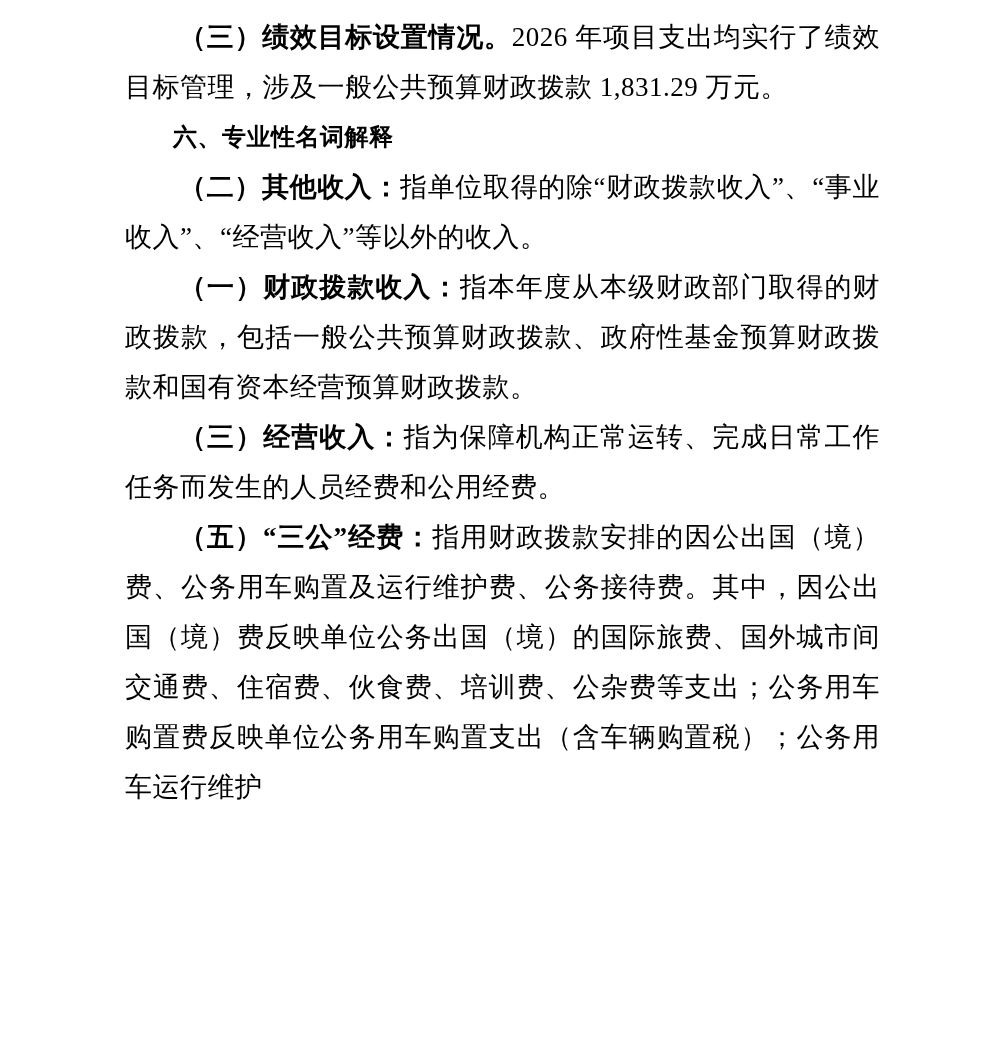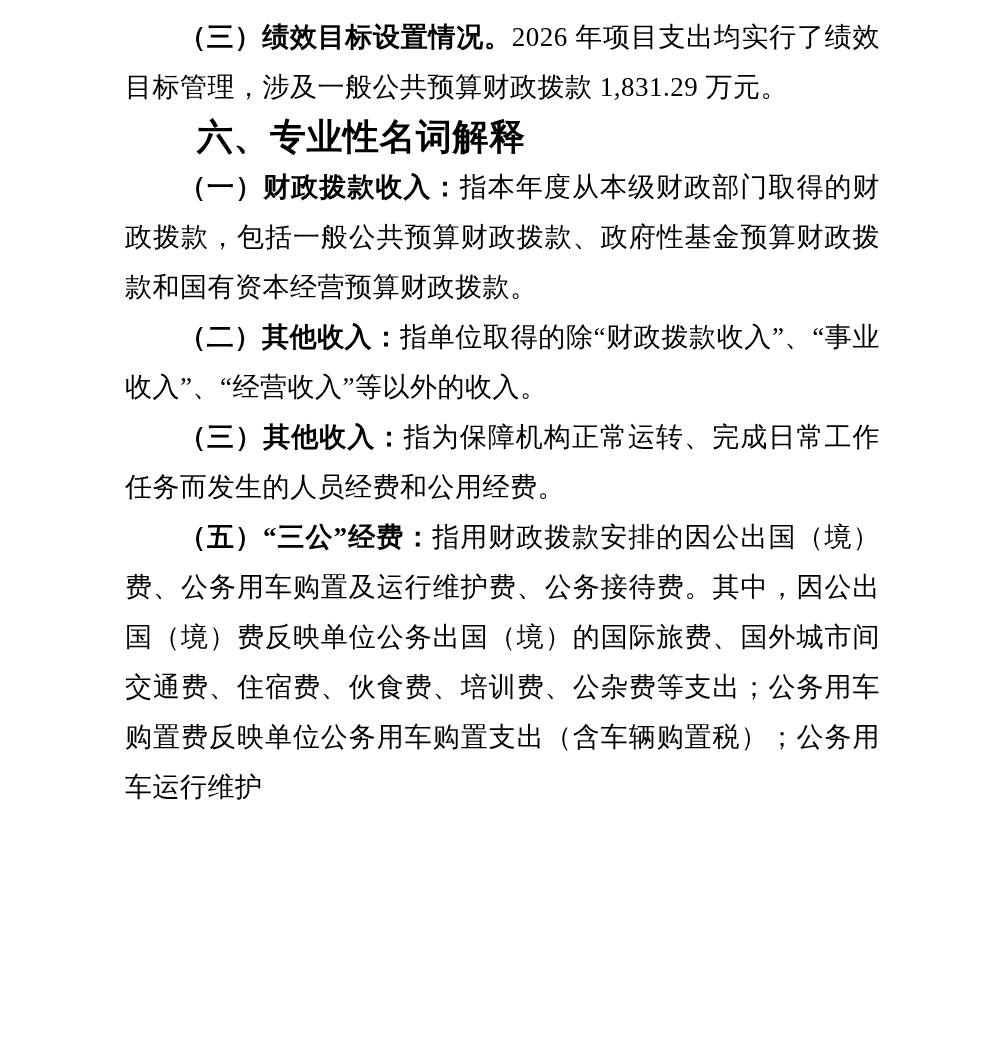--- a/index.html
+++ b/index.html
@@ -29,41 +29,41 @@
     text-justify: inter-ideograph;
     text-indent: 2em;
     letter-spacing: 0.5px;
     color: #000000;
   }
   .para .lead {
     font-weight: bold;
   }
   .section-heading {
     margin: 0;
-    font-size: 36px;
+    font-size: 24px;
     line-height: 50px;
     text-indent: 2em;
     font-weight: bold;
     font-family: "Liberation Sans", "DejaVu Sans", sans-serif;
     color: #000000;
     letter-spacing: 0.5px;
   }
 </style>
 </head>
 <body>
 
 <div class="doc-page">
 
   <p class="para"><span class="lead">（三）绩效目标设置情况。</span><span>2026 年项目支出均实行了绩效目标管理，涉及一般公共预算财政拨款 1,831.29 万元。</span></p>
 
 
   <h2 class="section-heading">六、专业性名词解释</h2>
 
+  <p class="para"><span class="lead">（二）其他收入：</span><span>指单位取得的除“财政拨款收入”、“事业收入”、“经营收入”等以外的收入。</span></p>
+
   <p class="para"><span class="lead">（一）财政拨款收入：</span><span>指本年度从本级财政部门取得的财政拨款，包括一般公共预算财政拨款、政府性基金预算财政拨款和国有资本经营预算财政拨款。</span></p>
 
-  <p class="para"><span class="lead">（二）其他收入：</span><span>指单位取得的除“财政拨款收入”、“事业收入”、“经营收入”等以外的收入。</span></p>
-
-  <p class="para"><span class="lead">（三）其他收入：</span><span>指为保障机构正常运转、完成日常工作任务而发生的人员经费和公用经费。</span></p>
+  <p class="para"><span class="lead">（三）经营收入：</span><span>指为保障机构正常运转、完成日常工作任务而发生的人员经费和公用经费。</span></p>
 
 
   <p class="para"><span class="lead">（五）“三公”经费：</span><span>指用财政拨款安排的因公出国（境）费、公务用车购置及运行维护费、公务接待费。其中，因公出国（境）费反映单位公务出国（境）的国际旅费、国外城市间交通费、住宿费、伙食费、培训费、公杂费等支出；公务用车购置费反映单位公务用车购置支出（含车辆购置税）；公务用车运行维护</span></p>
 
 </div>
 
 </body></html>

